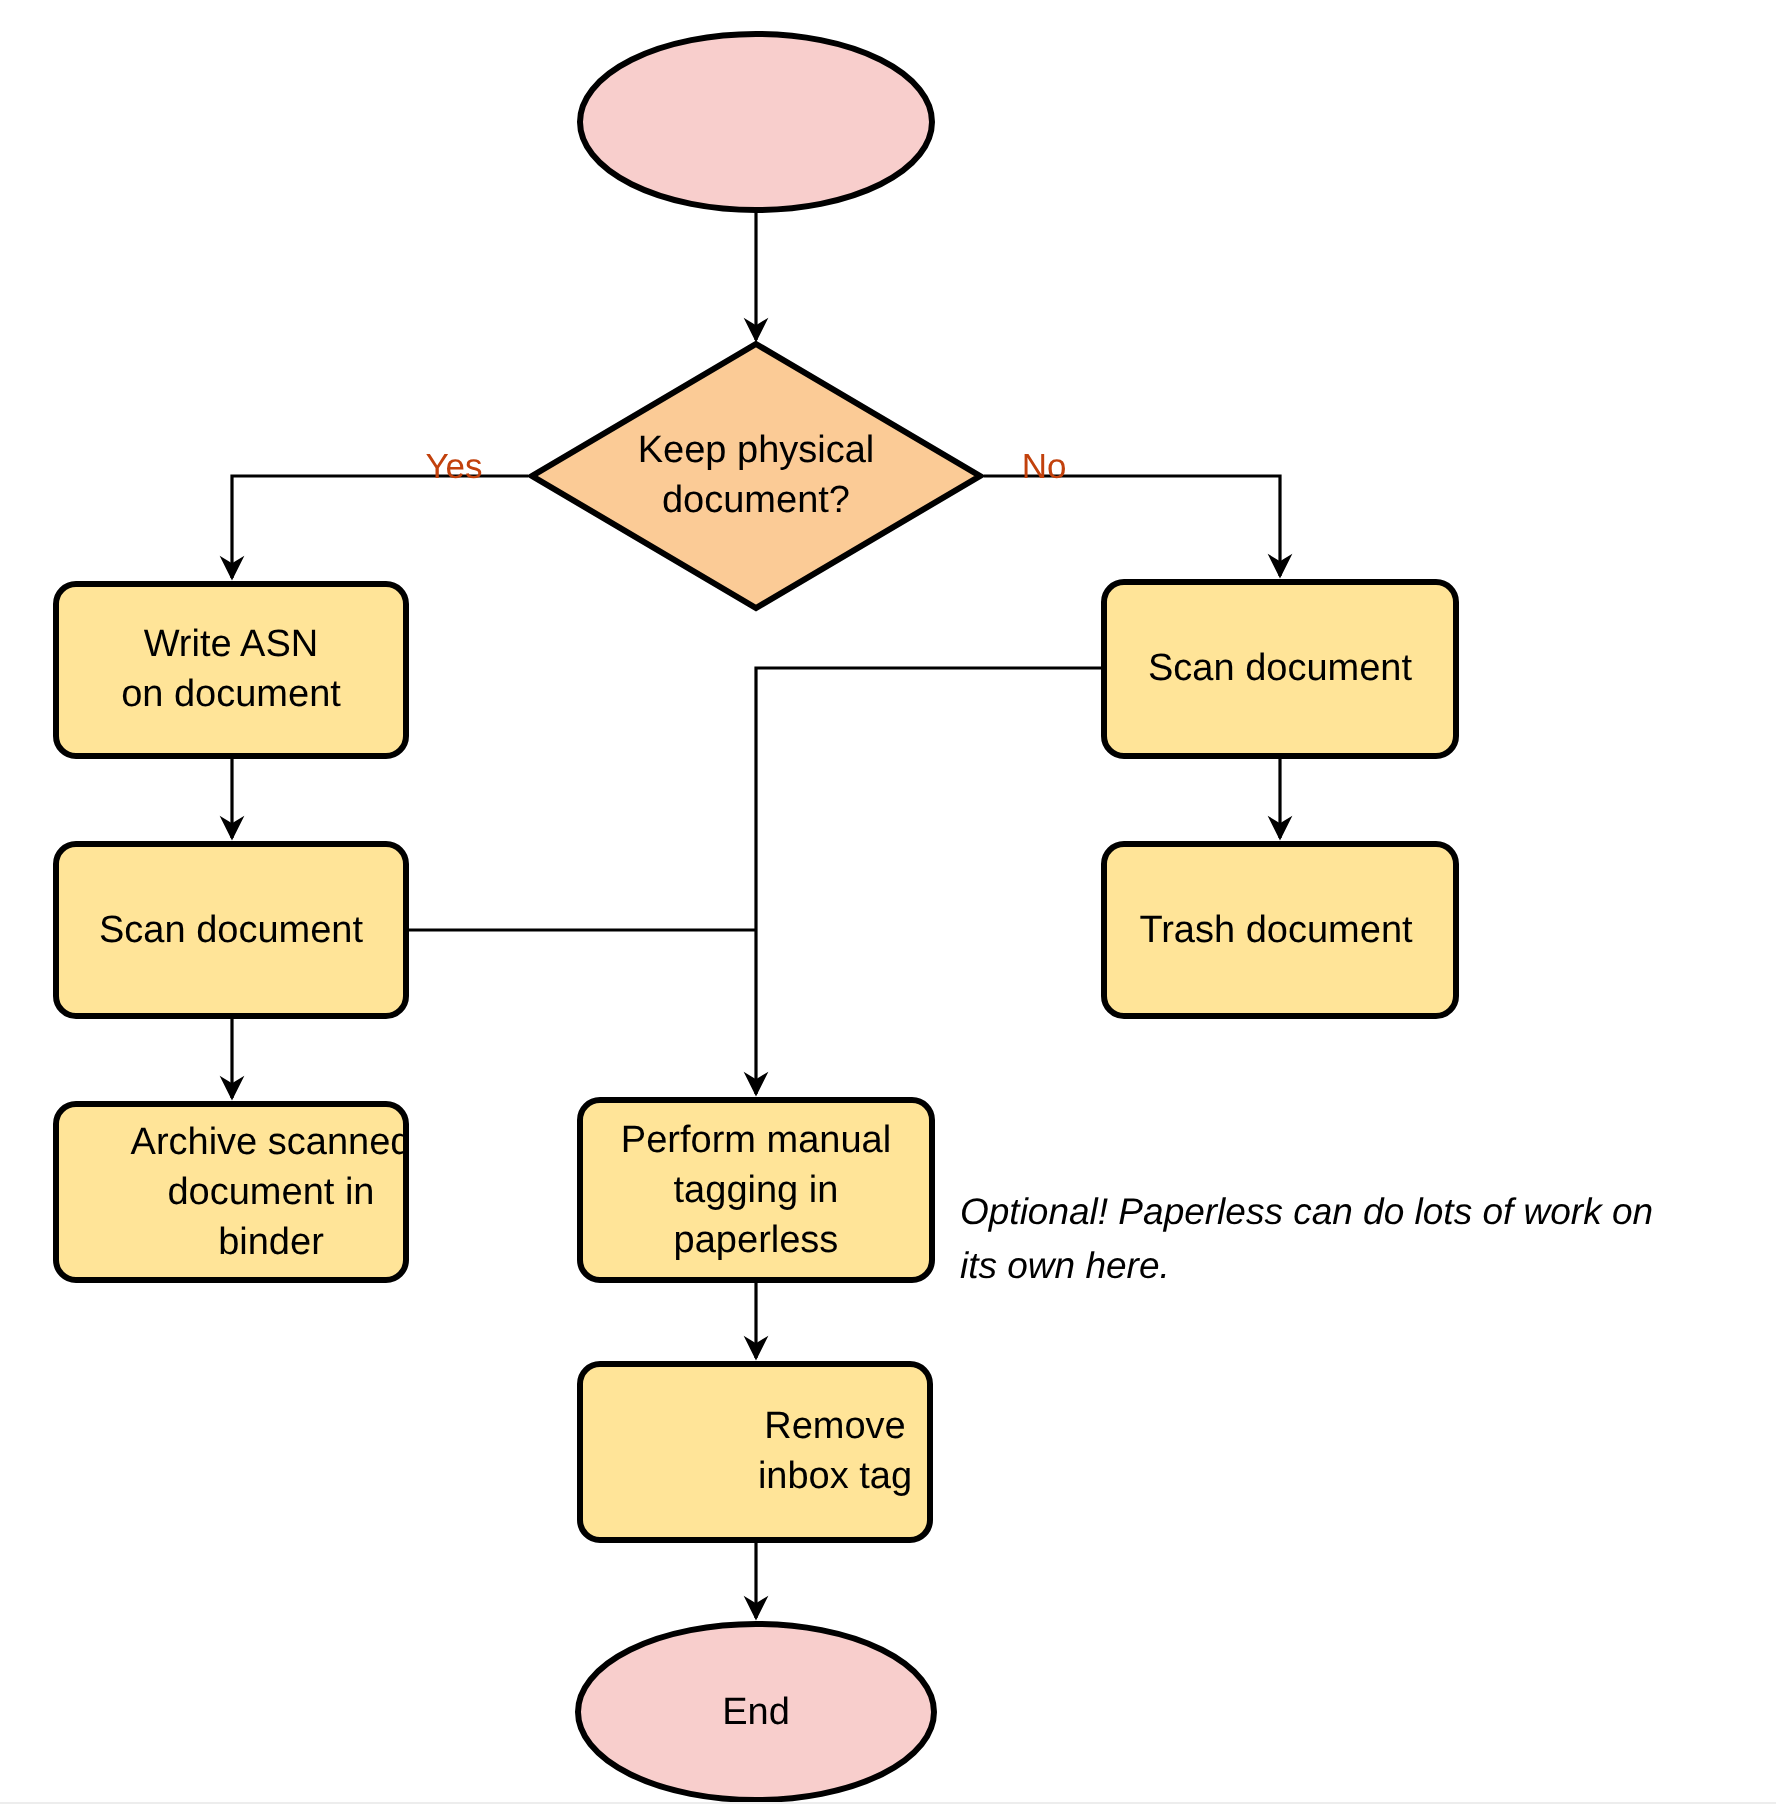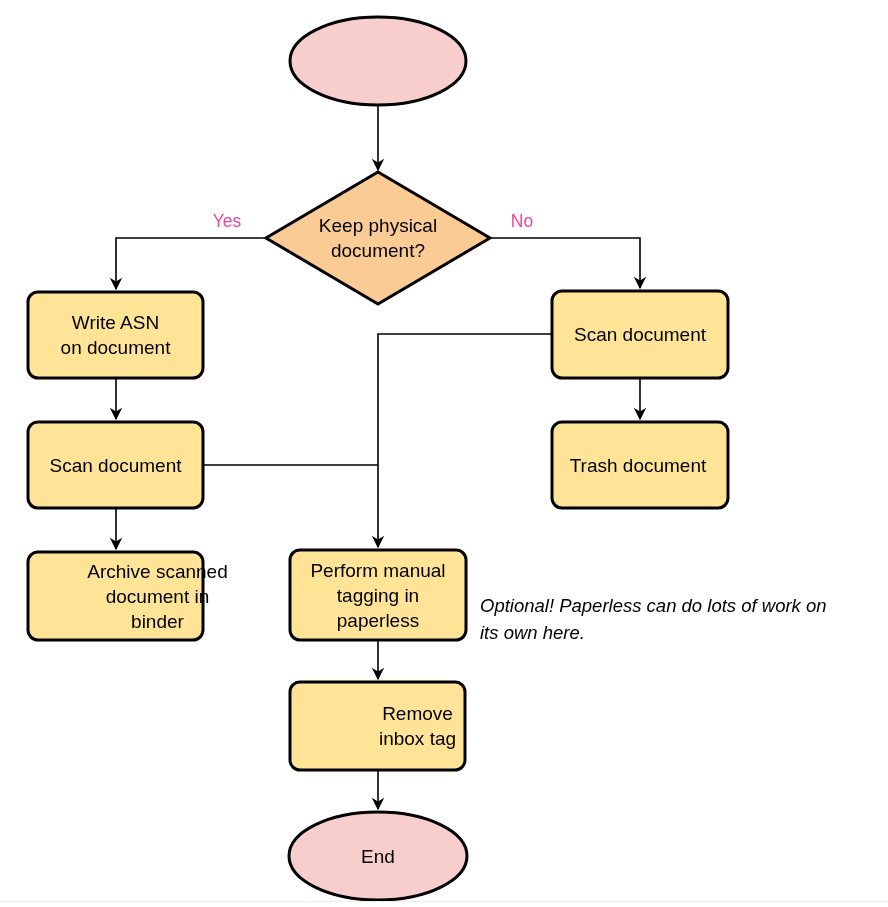--- a/index.html
+++ b/index.html
@@ -32,22 +32,23 @@
     white-space: pre-line;
     pointer-events: none;
   }
   .edge-label {
     position: absolute;
     display: flex;
     align-items: center;
     justify-content: center;
     text-align: center;
     font-size: 17.5px;
-    color: #ec4899;
+    color: #c2410c;
     pointer-events: none;
+    margin-top: 12px;
   }
   .side-note {
     position: absolute;
     font-size: 18.5px;
     font-style: italic;
     line-height: 27px;
     color: #000000;
     white-space: pre-line;
     text-align: left;
   }
@@ -106,21 +107,21 @@
 
 
   <div class="node-label" style="left:28px; top:292px; width:175px; height:86px;">Write ASN
 on document</div>
 
   <div class="node-label" style="left:266px; top:172px; width:224px; height:132px;">Keep physical
 document?</div>
 
   <div class="node-label" style="left:28px; top:422px; width:175px; height:86px;">Scan document</div>
 
-  <div class="node-label" style="left:42px; top:552px; width:175px; height:88px;padding-left:28px;">Archive scanned
+  <div class="node-label" style="left:20px; top:552px; width:175px; height:88px;padding-left:28px;">Archive scanned
 document in
 binder</div>
 
   <div class="node-label" style="left:552px; top:291px; width:176px; height:87px;">Scan document</div>
 
   <div class="node-label" style="left:552px; top:422px; width:172px; height:86px;">Trash document</div>
 
   <div class="node-label" style="left:290px; top:550px; width:176px; height:90px;">Perform manual
 tagging in
 paperless</div>

